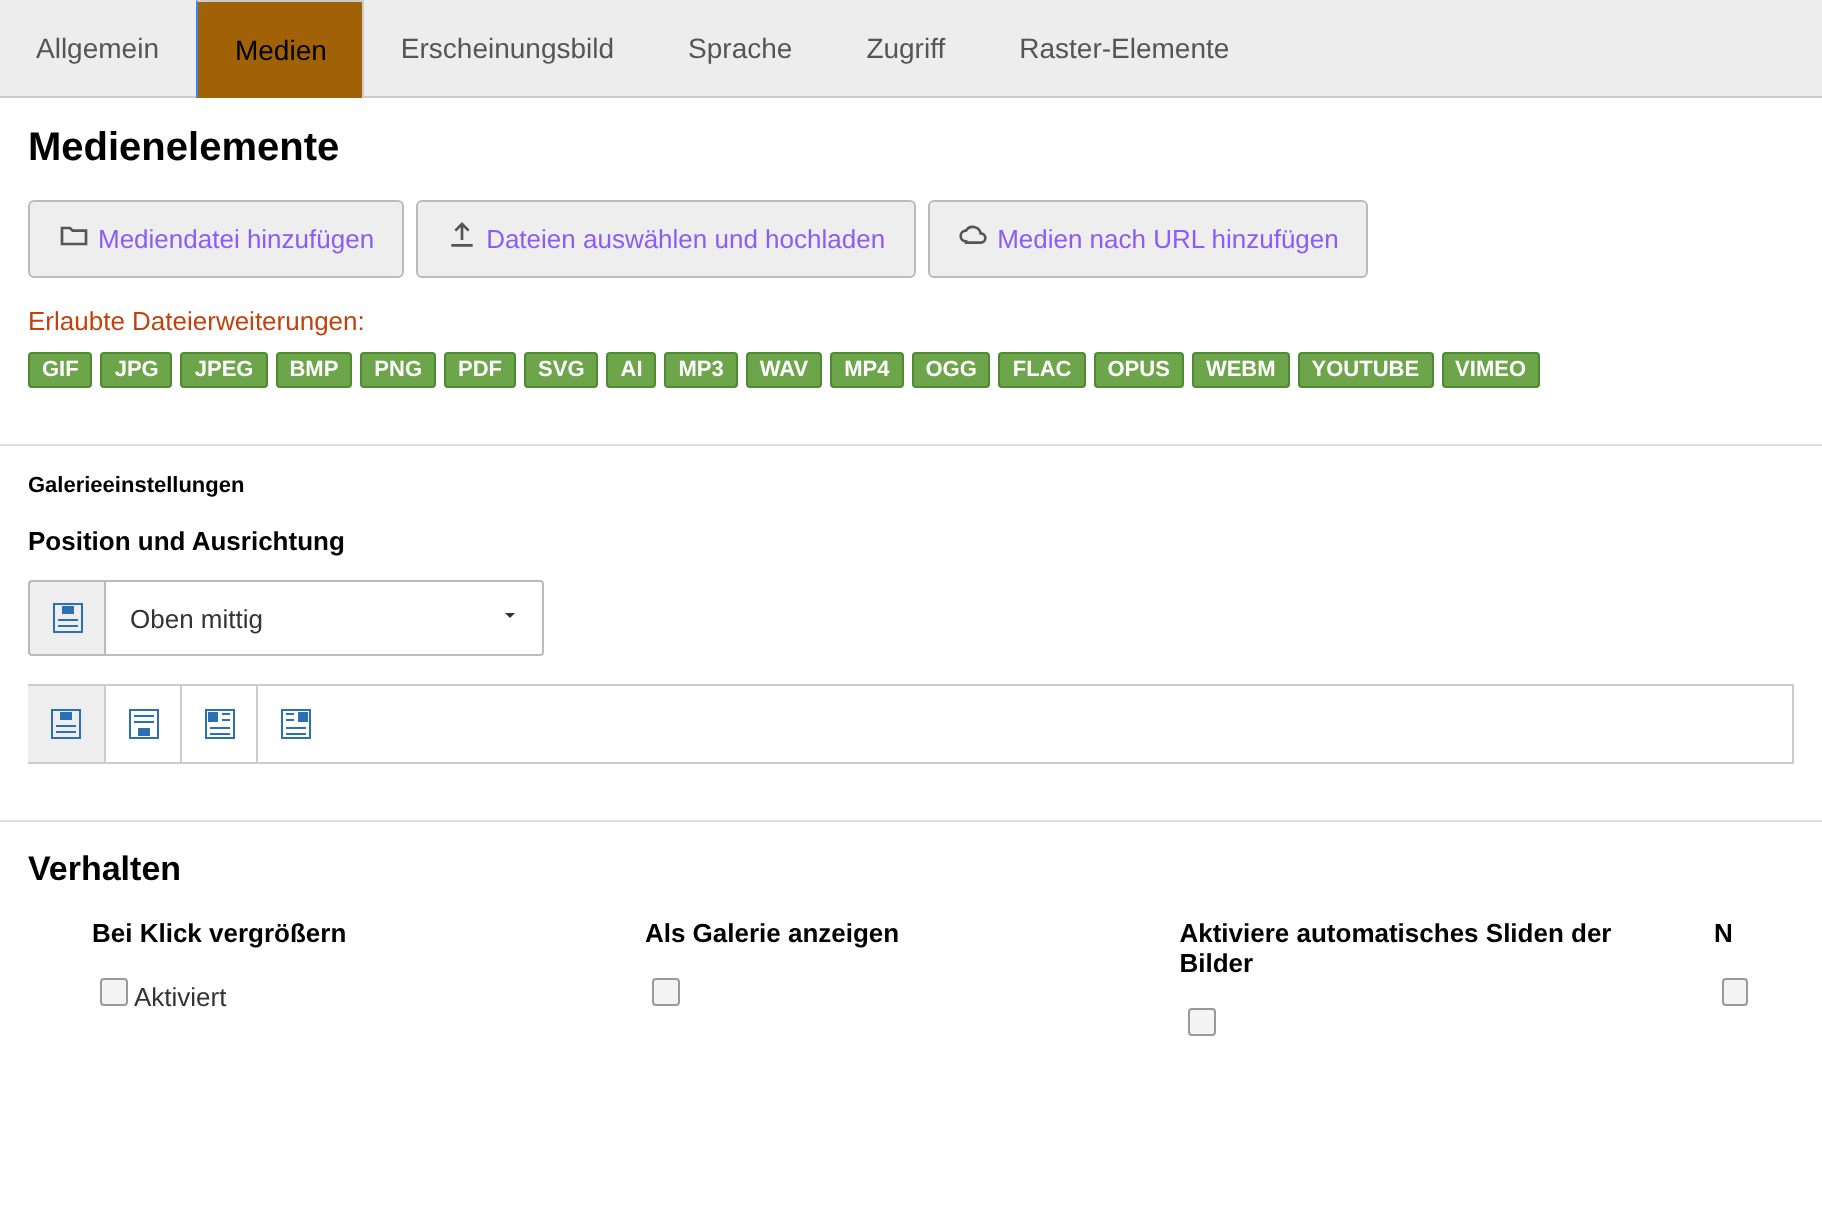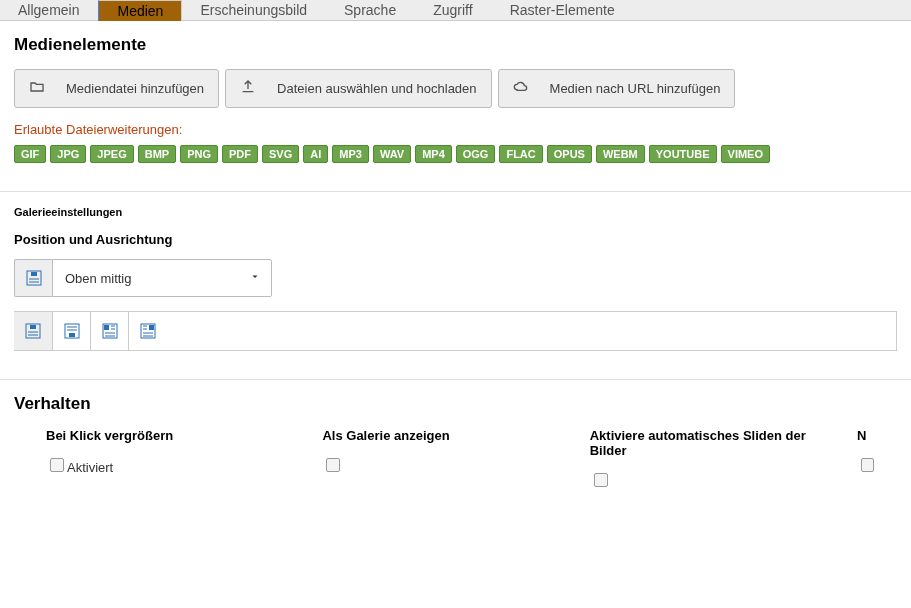--- a/index.html
+++ b/index.html
@@ -10,59 +10,59 @@
     color: #333;
     background: #fff;
     width: 911px;
   }
   .tabs {
     display: flex;
     background: #ededed;
     border-bottom: 1px solid #ccc;
   }
   .tab {
-    padding: 2px 18px;
+    padding: 16px 18px;
     color: #555;
     cursor: pointer;
     border-right: 1px solid #ededed;
     font-size: 14px;
     text-align: right;
   }
   .tab.active {
     background: #a16207;
     border-left: 1px solid #3b82f6;
     border-right: 1px solid #ccc;
     border-top: 1px solid #ccc;
     margin-bottom: -1px;
     color: #000;
   }
   .section { padding: 14px 14px 10px 14px; }
   h3.section-title {
-    font-size: 17px;
+    font-size: 20px;
     font-weight: bold;
     margin: 0 0 14px 0;
     color: #000;
   }
   h4.sub-title {
     font-size: 13px;
     font-weight: bold;
     margin: 0 0 12px 0;
     color: #000;
   }
   .btn-row { display: flex; gap: 6px; margin-bottom: 14px; }
   .btn {
     display: inline-flex;
     align-items: center;
-    gap: 21px;
+    gap: 4px;
     background: #eee;
     border: 1px solid #bbb;
     border-radius: 3px;
     padding: 9px 14px;
     font-size: 13px;
-    color: #404040;
+    color: #8b5cf6;
     cursor: pointer;
   }
   .btn svg { width: 16px; height: 16px; }
   .ext-label { font-size: 13px; color: #c2410c; margin-bottom: 8px; }
   .badges { display: flex; flex-wrap: wrap; gap: 4px; }
   .badge {
     background: #6ca54a;
     border: 1px solid #4f8a2f;
     color: #fff;
     font-size: 11px;

